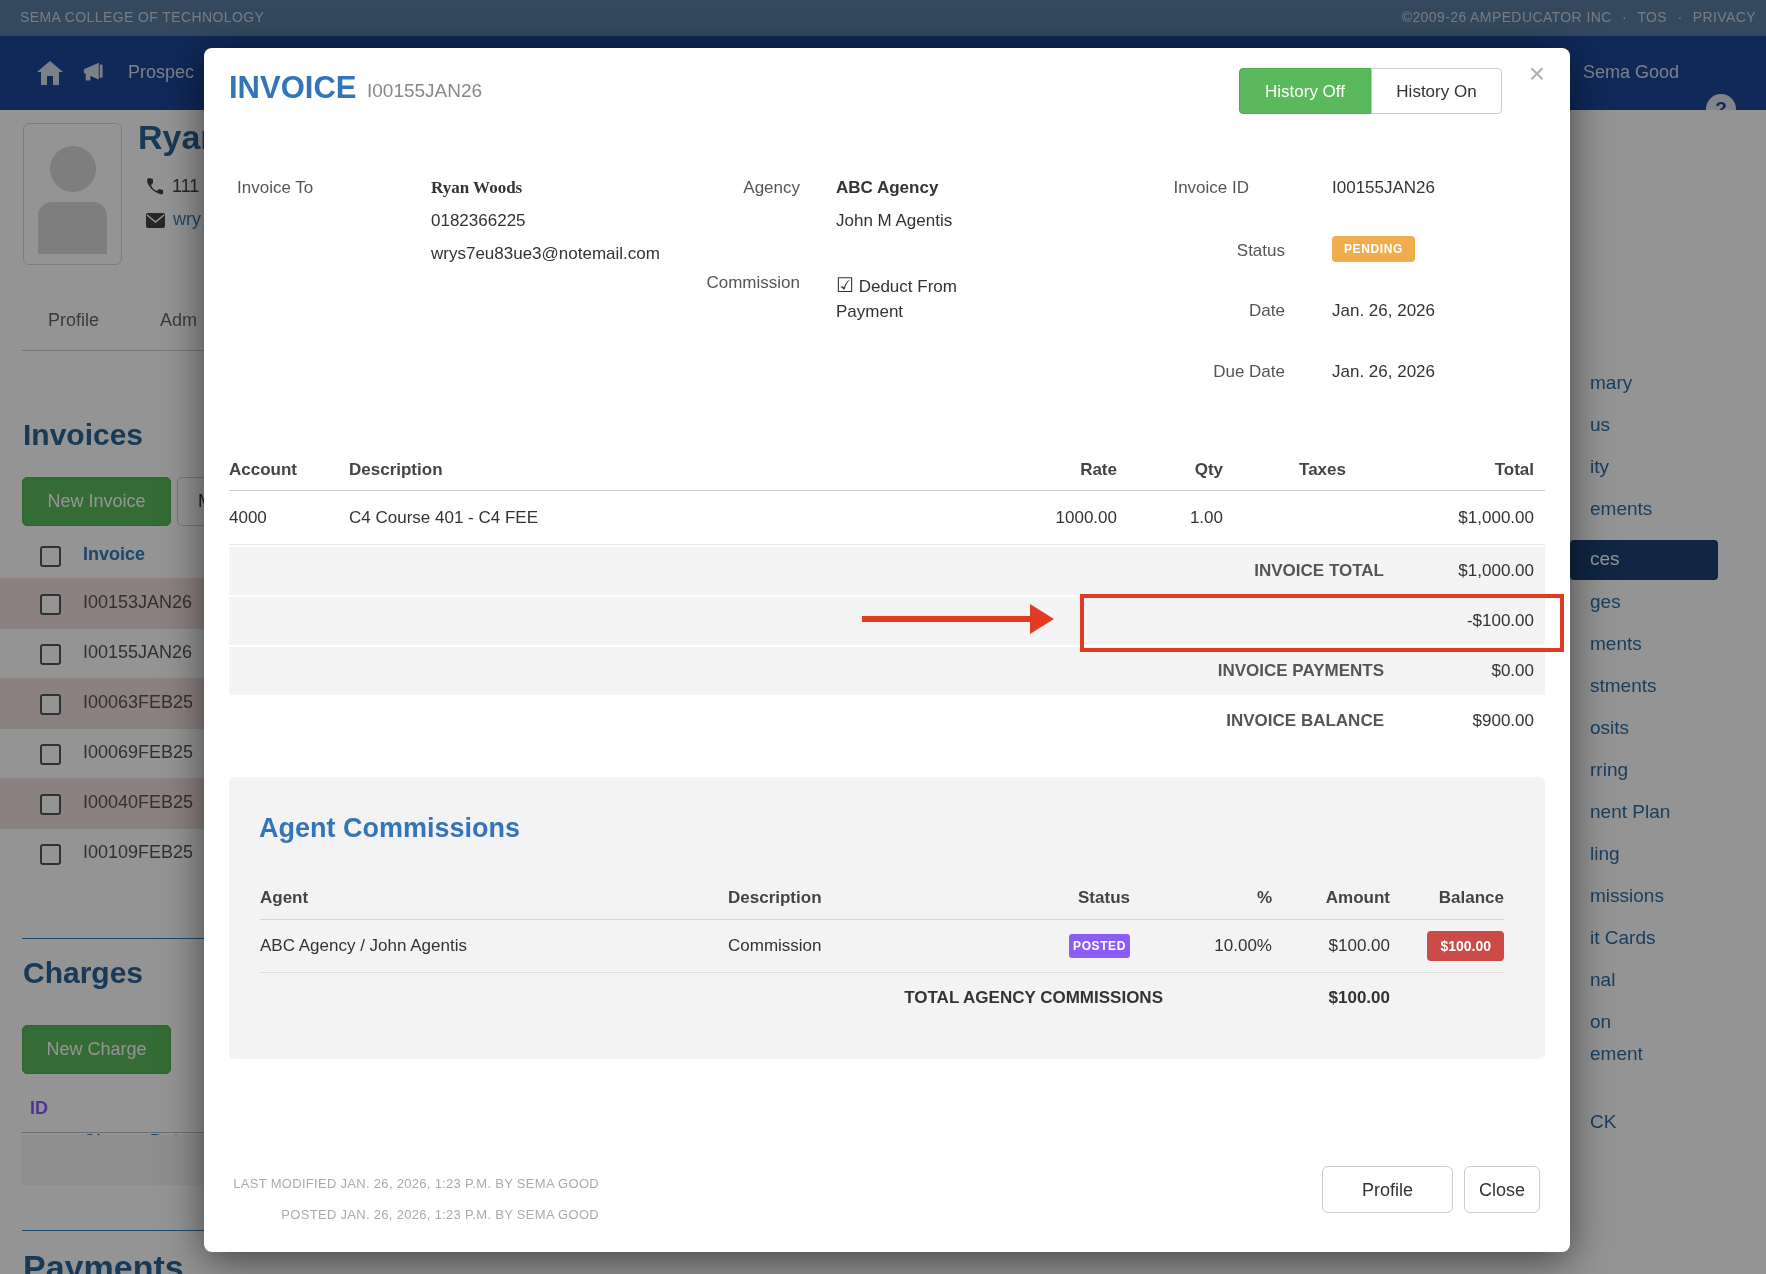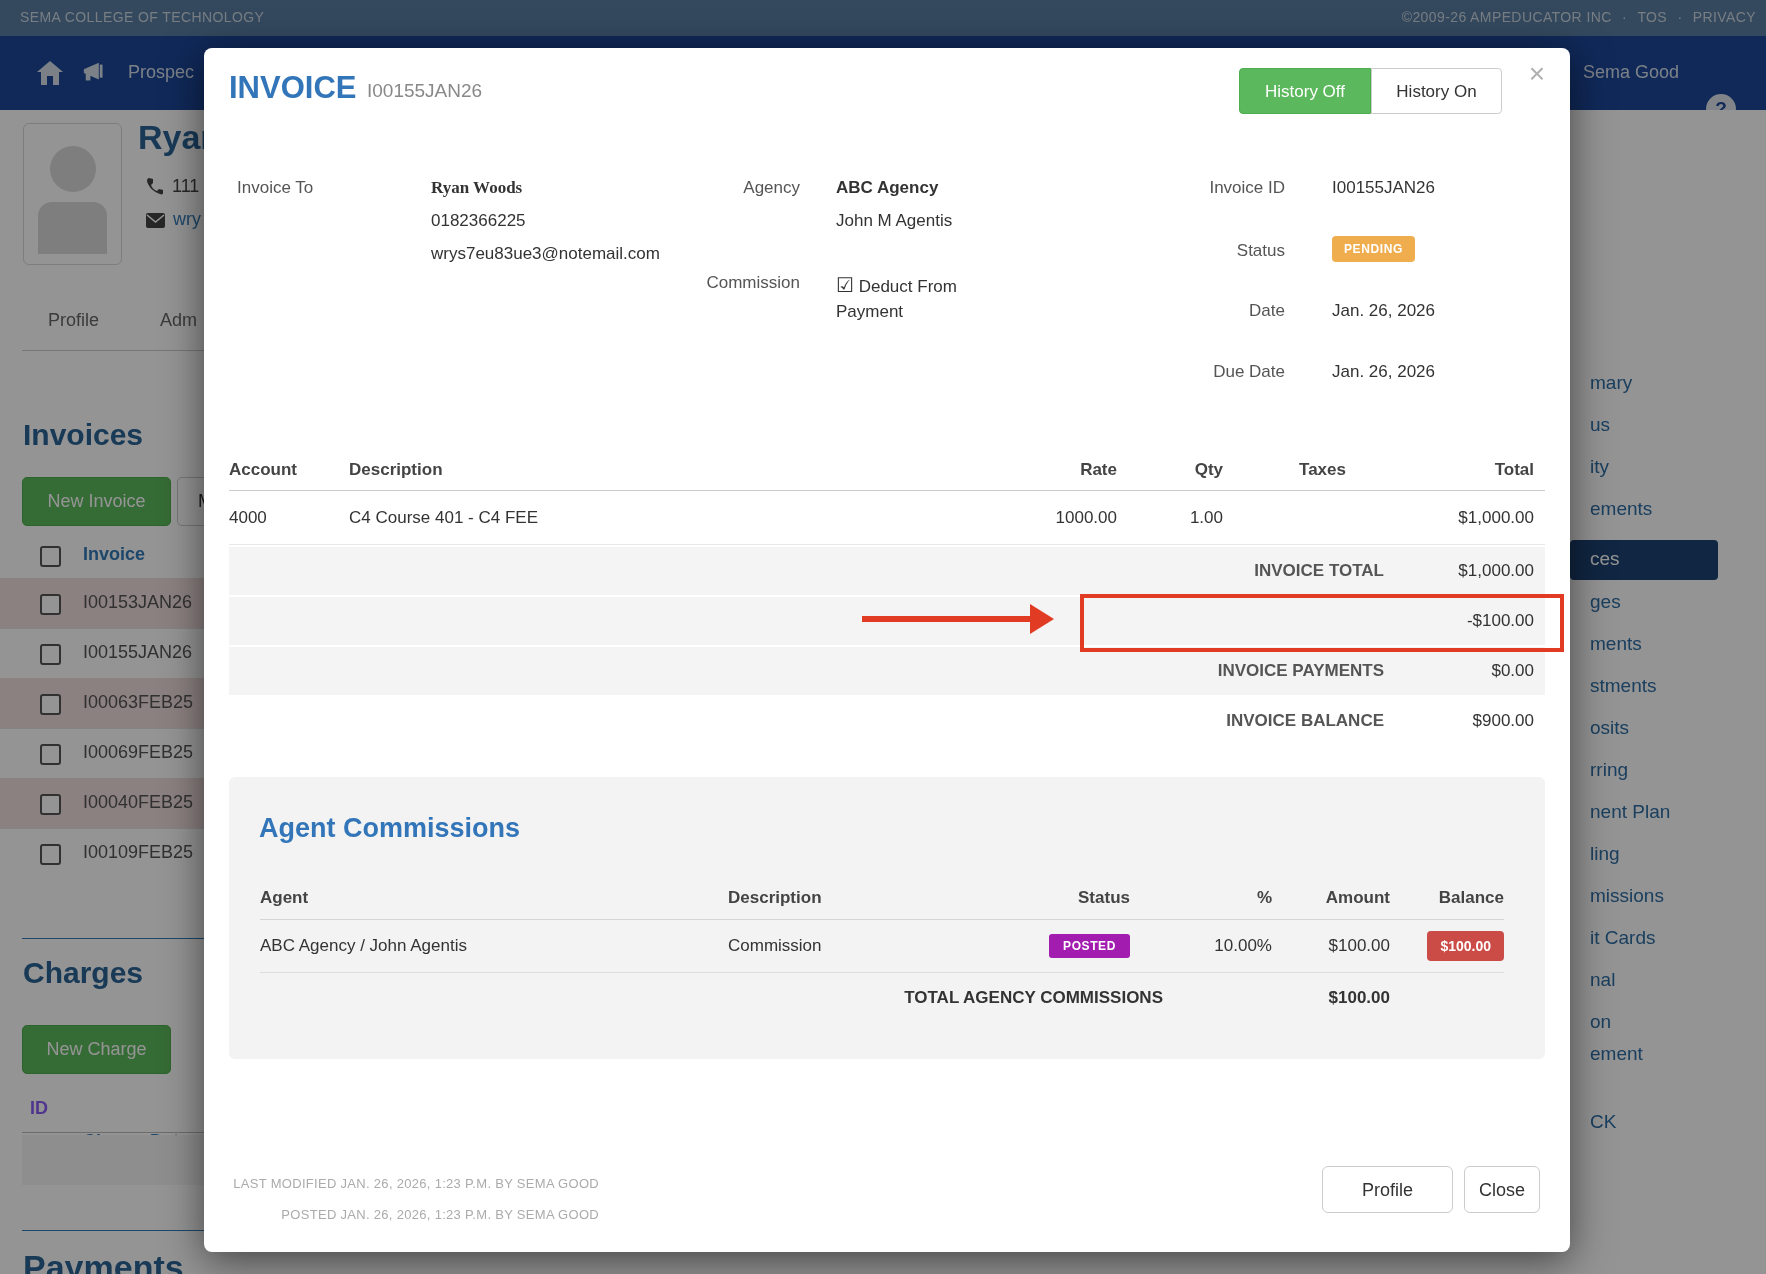--- a/index.html
+++ b/index.html
@@ -54,21 +54,21 @@
   .m-sub{position:absolute;left:163px;top:32px;font-size:19px;color:#888;}
   .hist-btn{position:absolute;top:20px;height:46px;line-height:46px;text-align:center;font-size:17px;box-sizing:border-box;}
   .hist-off{left:1035px;width:132px;background:#5cb85c;color:#fff;border:1px solid #4cae4c;border-radius:4px 0 0 4px;}
   .hist-on{left:1167px;width:131px;background:#fff;color:#333;border:1px solid #ccc;border-radius:0 4px 4px 0;}
   .m-close{position:absolute;left:1318px;top:10px;font-size:28px;color:#b0b0b0;width:30px;text-align:center;}
   .lbl{position:absolute;font-size:17px;color:#555;}
   .val{position:absolute;font-size:17px;color:#333;}
   .r-align{text-align:right;}
   .badge{display:inline-block;font-weight:bold;color:#fff;border-radius:4px;}
   .badge-pending{background:#f0ad4e;font-size:12px;letter-spacing:.6px;padding:6px 12px;}
-  .badge-posted{background:#a21caf;font-size:12px;letter-spacing:.6px;padding:5px 14px;border-radius:3px;}
+  .badge-posted{background:#8b5cf6;font-size:12px;letter-spacing:.6px;padding:5px 4px;border-radius:3px;}
   .badge-red{background:#cb4b47;font-size:14px;padding:7px 13px;}
   
   .items{position:absolute;left:25px;top:402px;width:1316px;}
   .i-row{display:flex;align-items:center;}
   .i-head{height:40px;border-bottom:1px solid #ccc;font-weight:bold;color:#444;font-size:17px;}
   .i-item{height:53px;border-bottom:1px solid #e8e8e8;font-size:17px;color:#333;}
   .c-acct{width:120px;}
   .c-desc{flex:1;}
   .c-rate{width:130px;text-align:right;}
   .c-qty{width:106px;text-align:right;}
@@ -240,21 +240,21 @@
     <div class="lbl r-align" style="left:440px;top:130px;width:156px;">Agency</div>
     <div class="val" style="left:632px;top:130px;font-weight:bold;">ABC Agency</div>
     <div class="val" style="left:632px;top:163px;">John M Agentis</div>
     <div class="lbl r-align" style="left:440px;top:225px;width:156px;">Commission</div>
     <div class="val" style="left:632px;top:225px;width:180px;">
       <span style="font-size:20px;color:#333;">☑</span>
       <span>Deduct From</span><br>
       <span style="line-height:30px;">Payment</span>
     </div>
 
-    <div class="lbl r-align" style="left:930px;top:130px;width:151px;">Invoice ID</div>
+    <div class="lbl r-align" style="left:894px;top:130px;width:151px;">Invoice ID</div>
     <div class="val" style="left:1128px;top:130px;">I00155JAN26</div>
     <div class="lbl r-align" style="left:930px;top:193px;width:151px;">Status</div>
     <div class="abs" style="left:1128px;top:188px;">
       <span class="badge badge-pending">PENDING</span>
     </div>
     <div class="lbl r-align" style="left:930px;top:253px;width:151px;">Date</div>
     <div class="val" style="left:1128px;top:253px;">Jan. 26, 2026</div>
     <div class="lbl r-align" style="left:930px;top:314px;width:151px;">Due Date</div>
     <div class="val" style="left:1128px;top:314px;">Jan. 26, 2026</div>
 

